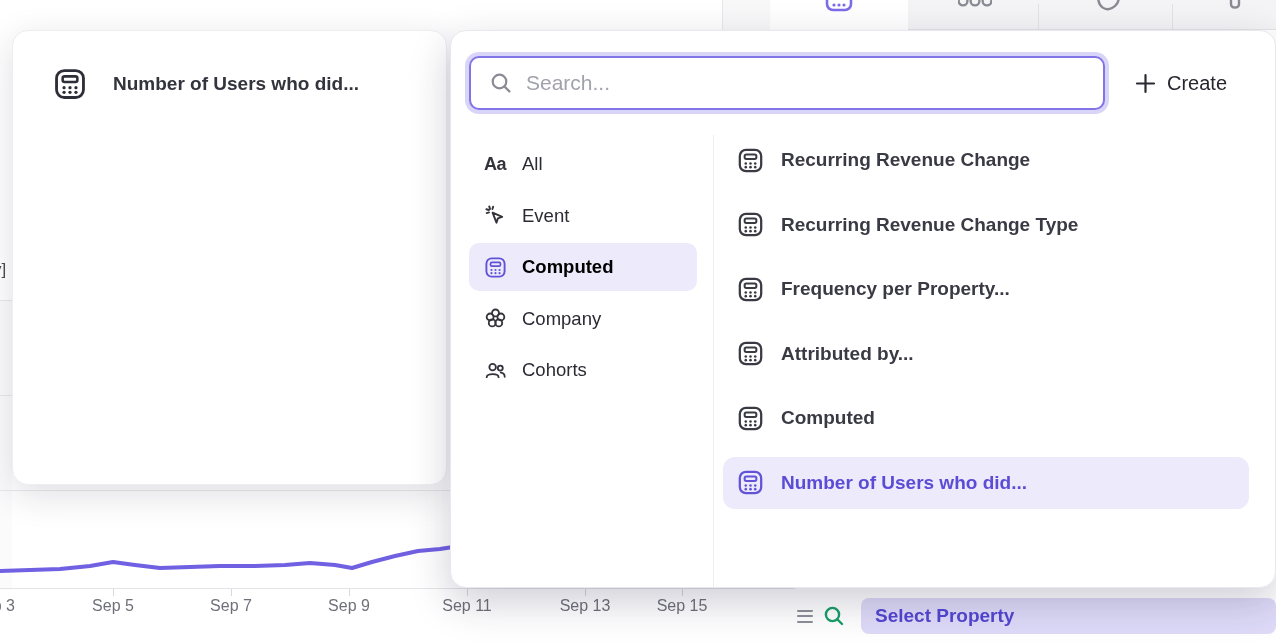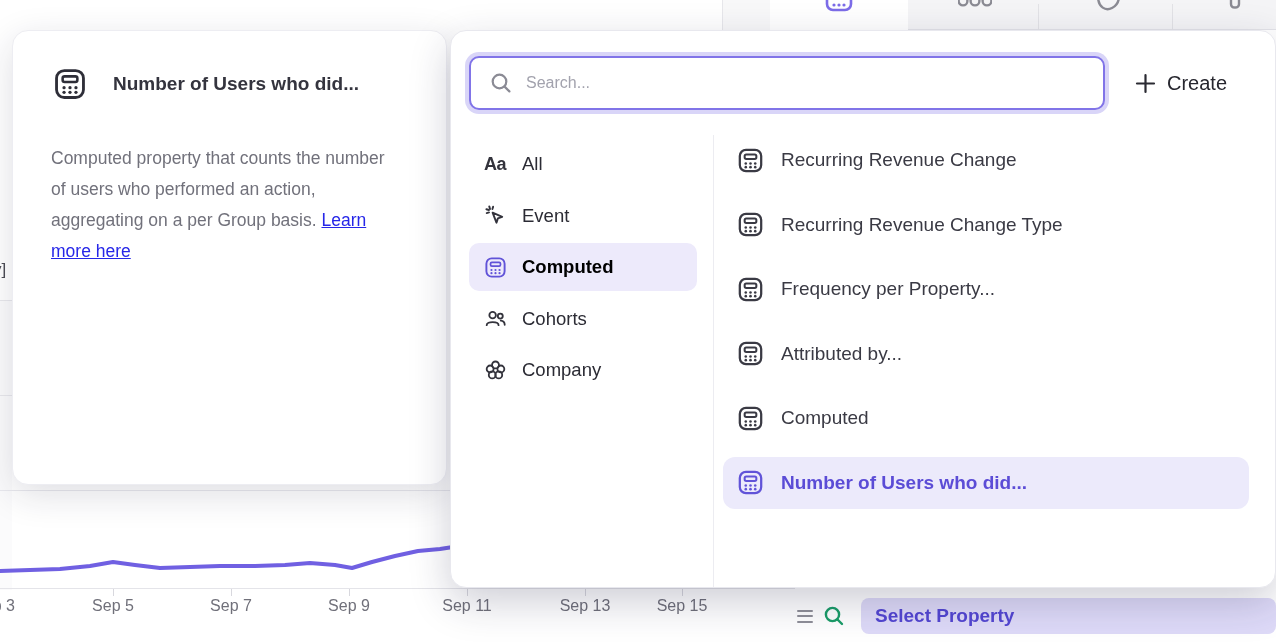--- a/index.html
+++ b/index.html
@@ -38,38 +38,38 @@
   .tooltip-title { font-size:19px; font-weight:700; color:#34343e; }
   .tooltip-desc { position:absolute; left:38px; top:112px; width:335px; font-size:17.5px; line-height:31px; color:#71717b; }
   .tooltip-desc a { color:#2626e8; text-decoration:underline; cursor:pointer; }
 
   
   .dropdown { position:absolute; left:450px; top:30px; width:826px; height:558px; background:#fff;
     border:1px solid #e8e8ee; border-radius:16px; box-shadow:0 14px 40px rgba(30,30,70,.22); z-index:6; overflow:hidden; }
   .search-box { position:absolute; left:18px; top:25px; width:636px; height:54px; background:#fff;
     border:2px solid #8174e8; border-radius:10px; box-shadow:0 0 0 4px #d9d5f8;
     display:flex; align-items:center; padding-left:18px; gap:13px; }
-  .search-box input { border:none; outline:none; font-size:16px; color:#3a3a44; width:540px; font-family:inherit; }
+  .search-box input { border:none; outline:none; font-size:21px; color:#3a3a44; width:540px; font-family:inherit; }
   .search-box input::placeholder { color:#a2a2ad; }
   .create-btn { position:absolute; left:684px; top:25px; height:54px; display:flex; align-items:center; gap:11px;
     background:none; border:none; cursor:pointer; font-family:inherit; font-size:20px; font-weight:500; color:#27272f; }
 
   .cat-col { position:absolute; left:18px; top:109px; width:228px; }
   .cat-row { height:48px; margin-bottom:3.5px; display:flex; align-items:center; gap:15px; padding-left:14px;
     border-radius:10px; font-size:18.5px; font-weight:500; color:#2b2b34; cursor:pointer; }
   .cat-row .cat-icon { width:24px; display:flex; justify-content:center; color:#33333c; }
   .cat-row.selected { background:#edeafb; color:#000000; font-weight:600; }
   .cat-row.selected .cat-icon { color:#6153d8; }
   .aa-glyph { font-size:18px; font-weight:600; letter-spacing:-.5px; color:#33333c; }
 
   .v-divider { position:absolute; left:262px; top:104px; width:1px; height:452px; background:#ececf1; }
 
   .prop-list { position:absolute; left:272px; top:103px; width:526px; }
   .prop-row { height:52px; margin-bottom:12.5px; display:flex; align-items:center; gap:17px; padding-left:14px;
-    border-radius:12px; font-size:19px; font-weight:400; color:#3a3a44; cursor:pointer; }
+    border-radius:12px; font-size:19px; font-weight:700; color:#3a3a44; cursor:pointer; }
   .prop-row .calc { color:#3a3a44; }
   .prop-row.selected { background:#eceafb; color:#5b4cd6; font-weight:600; }
   .prop-row.selected .calc { color:#6153d8; }
 
   
   .select-row { position:absolute; left:780px; top:596px; width:496px; height:40px; background:#fff; display:flex; align-items:center; }
   .hamburger { width:16px; margin-left:17px; display:flex; flex-direction:column; gap:3.5px; cursor:pointer; }
   .hamburger span { height:2px; background:#8f8f98; border-radius:1px; }
   .select-pill { margin-left:15px; height:36px; flex:1; background:#dedaf8; border-radius:8px;
     display:flex; align-items:center; padding-left:14px; font-size:19px; font-weight:600; color:#5346d2; cursor:pointer; }
@@ -164,21 +164,20 @@
         <rect x="6.8" y="6.6" width="10.4" height="4" rx="1.4" fill="none" stroke="#2e2e38" stroke-width="1.8"></rect>
         <circle cx="7.8" cy="14.6" r="1.15" fill="#2e2e38"></circle>
           <circle cx="12" cy="14.6" r="1.15" fill="#2e2e38"></circle>
           <circle cx="16.2" cy="14.6" r="1.15" fill="#2e2e38"></circle>
         <circle cx="7.8" cy="17.9" r="1.15" fill="#2e2e38"></circle>
           <circle cx="12" cy="17.9" r="1.15" fill="#2e2e38"></circle>
           <circle cx="16.2" cy="17.9" r="1.15" fill="#2e2e38"></circle>
       </svg>
       <div class="tooltip-title">Number of Users who did...</div>
     </div>
-    <div class="tooltip-desc"><span>Computed property that counts the number of users who performed an action, aggregating on a per Group basis. </span><a>Learn more here</a></div>
   </div>
 
   <div class="dropdown">
 
     <div class="search-box">
       <svg width="24" height="24" viewBox="0 0 24 24">
         <circle cx="10.5" cy="10.5" r="6.8" fill="none" stroke="#8b8b95" stroke-width="2.2"></circle>
         <line x1="15.6" y1="15.6" x2="20.4" y2="20.4" stroke="#8b8b95" stroke-width="2.2" stroke-linecap="round"></line>
       </svg>
       <input type="text" placeholder="Search..." style="">
@@ -222,40 +221,40 @@
             <circle cx="7.8" cy="17.9" r="1.15" fill="currentColor"></circle>
               <circle cx="12" cy="17.9" r="1.15" fill="currentColor"></circle>
               <circle cx="16.2" cy="17.9" r="1.15" fill="currentColor"></circle>
           </svg>
         </span>
         <span>Computed</span>
       </div>
       <div class="cat-row">
         <span class="cat-icon">
           <svg width="23" height="23" viewBox="0 0 24 24">
-            <circle cx="9" cy="8.5" r="3.4" fill="none" stroke="#33333c" stroke-width="1.9"></circle>
-            <path d="M2.8 19 C2.8 14.8 15.2 14.8 15.2 19" fill="none" stroke="#33333c" stroke-width="1.9" stroke-linecap="round"></path>
-            <circle cx="17" cy="9.5" r="2.6" fill="none" stroke="#33333c" stroke-width="1.9"></circle>
-            <path d="M17.5 14.3 C20.3 14.6 21.6 16.3 21.6 18.6" fill="none" stroke="#33333c" stroke-width="1.9" stroke-linecap="round"></path>
-          </svg>
-        </span>
-        <span>Cohorts</span>
-      </div>
-      <div class="cat-row">
-        <span class="cat-icon">
-          <svg width="23" height="23" viewBox="0 0 24 24">
             <circle cx="12" cy="6.2" r="3.6" fill="none" stroke="#33333c" stroke-width="1.9"></circle>
             <circle cx="6.4" cy="10.4" r="3.6" fill="none" stroke="#33333c" stroke-width="1.9"></circle>
             <circle cx="17.6" cy="10.4" r="3.6" fill="none" stroke="#33333c" stroke-width="1.9"></circle>
             <circle cx="8.6" cy="16.6" r="3.6" fill="none" stroke="#33333c" stroke-width="1.9"></circle>
             <circle cx="15.4" cy="16.6" r="3.6" fill="none" stroke="#33333c" stroke-width="1.9"></circle>
           </svg>
         </span>
         <span>Company</span>
       </div>
+      <div class="cat-row">
+        <span class="cat-icon">
+          <svg width="23" height="23" viewBox="0 0 24 24">
+            <circle cx="9" cy="8.5" r="3.4" fill="none" stroke="#33333c" stroke-width="1.9"></circle>
+            <path d="M2.8 19 C2.8 14.8 15.2 14.8 15.2 19" fill="none" stroke="#33333c" stroke-width="1.9" stroke-linecap="round"></path>
+            <circle cx="17" cy="9.5" r="2.6" fill="none" stroke="#33333c" stroke-width="1.9"></circle>
+            <path d="M17.5 14.3 C20.3 14.6 21.6 16.3 21.6 18.6" fill="none" stroke="#33333c" stroke-width="1.9" stroke-linecap="round"></path>
+          </svg>
+        </span>
+        <span>Cohorts</span>
+      </div>
     </div>
 
     <div class="v-divider"></div>
 
     <div class="prop-list">
       <div class="prop-row">
         <svg class="calc" width="27" height="27" viewBox="0 0 24 24">
             <rect x="2.5" y="2.5" width="19" height="19" rx="5.5" fill="none" stroke="currentColor" stroke-width="2"></rect>
             <rect x="6.8" y="6.6" width="10.4" height="4" rx="1.4" fill="none" stroke="currentColor" stroke-width="1.8"></rect>
             <circle cx="7.8" cy="14.6" r="1.15" fill="currentColor"></circle>

